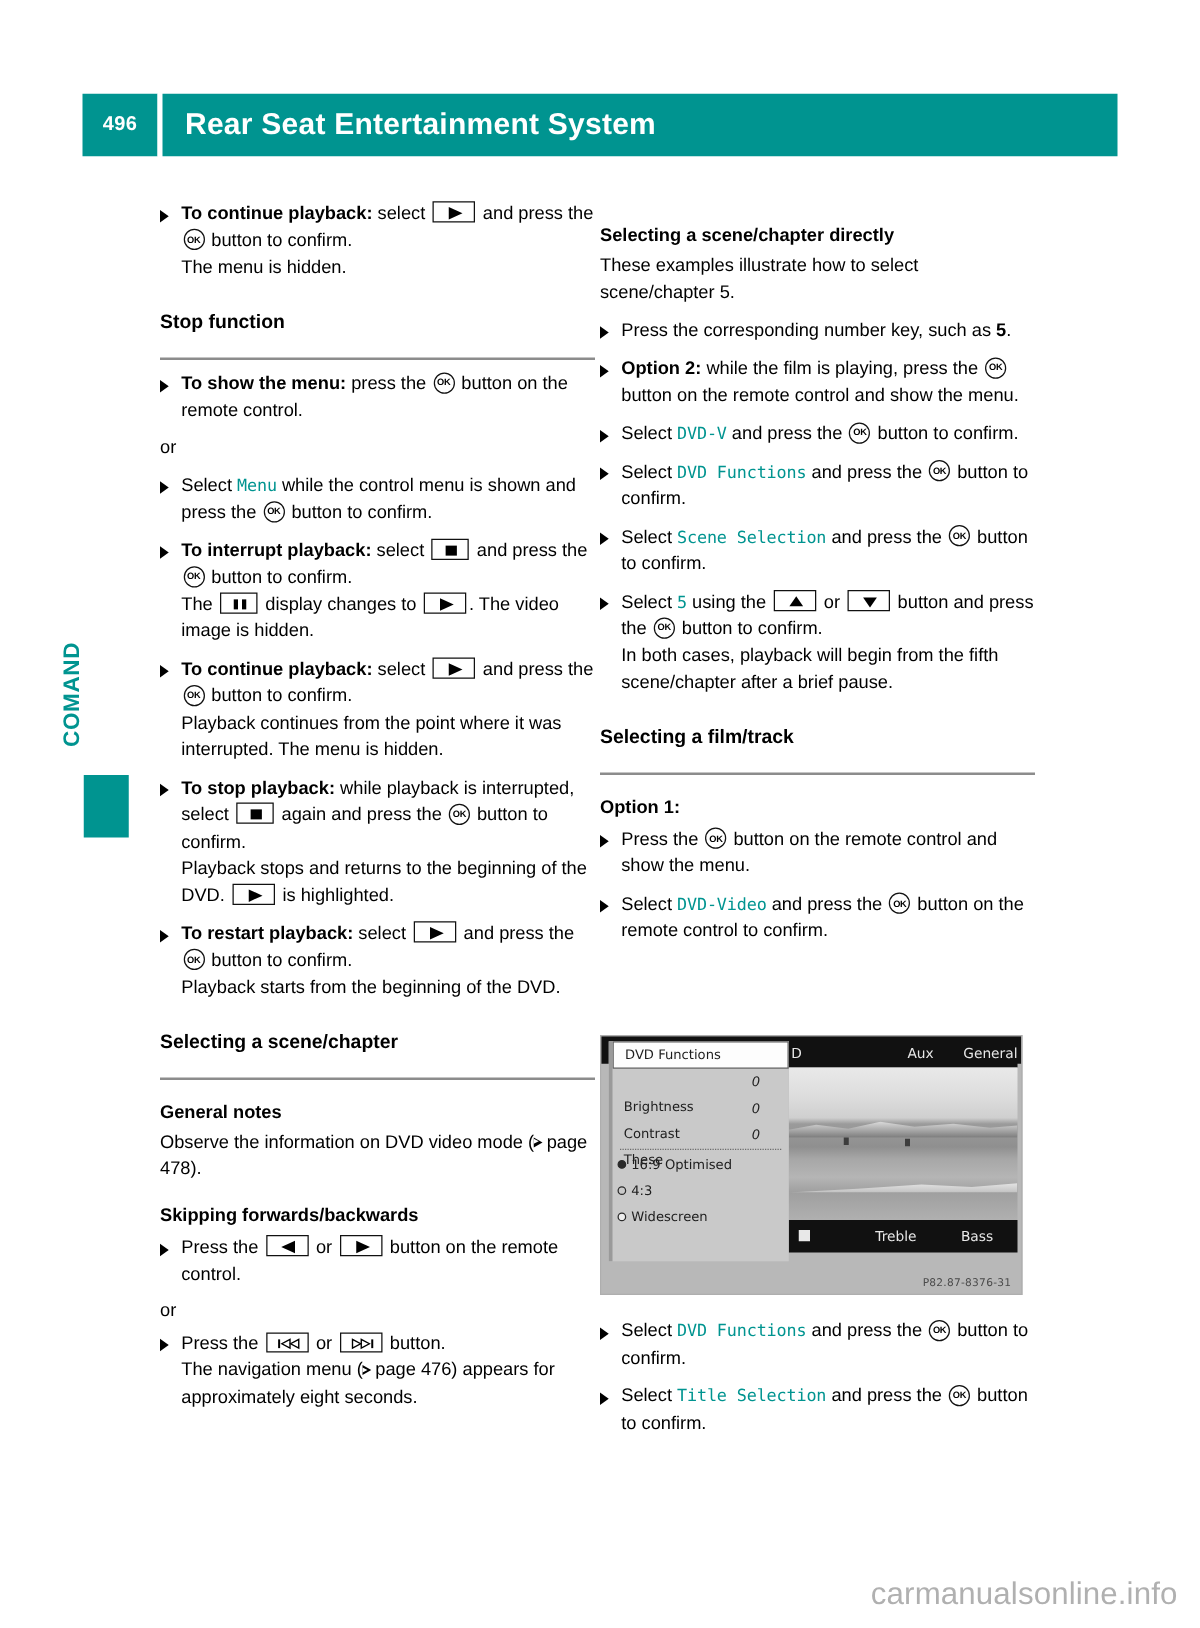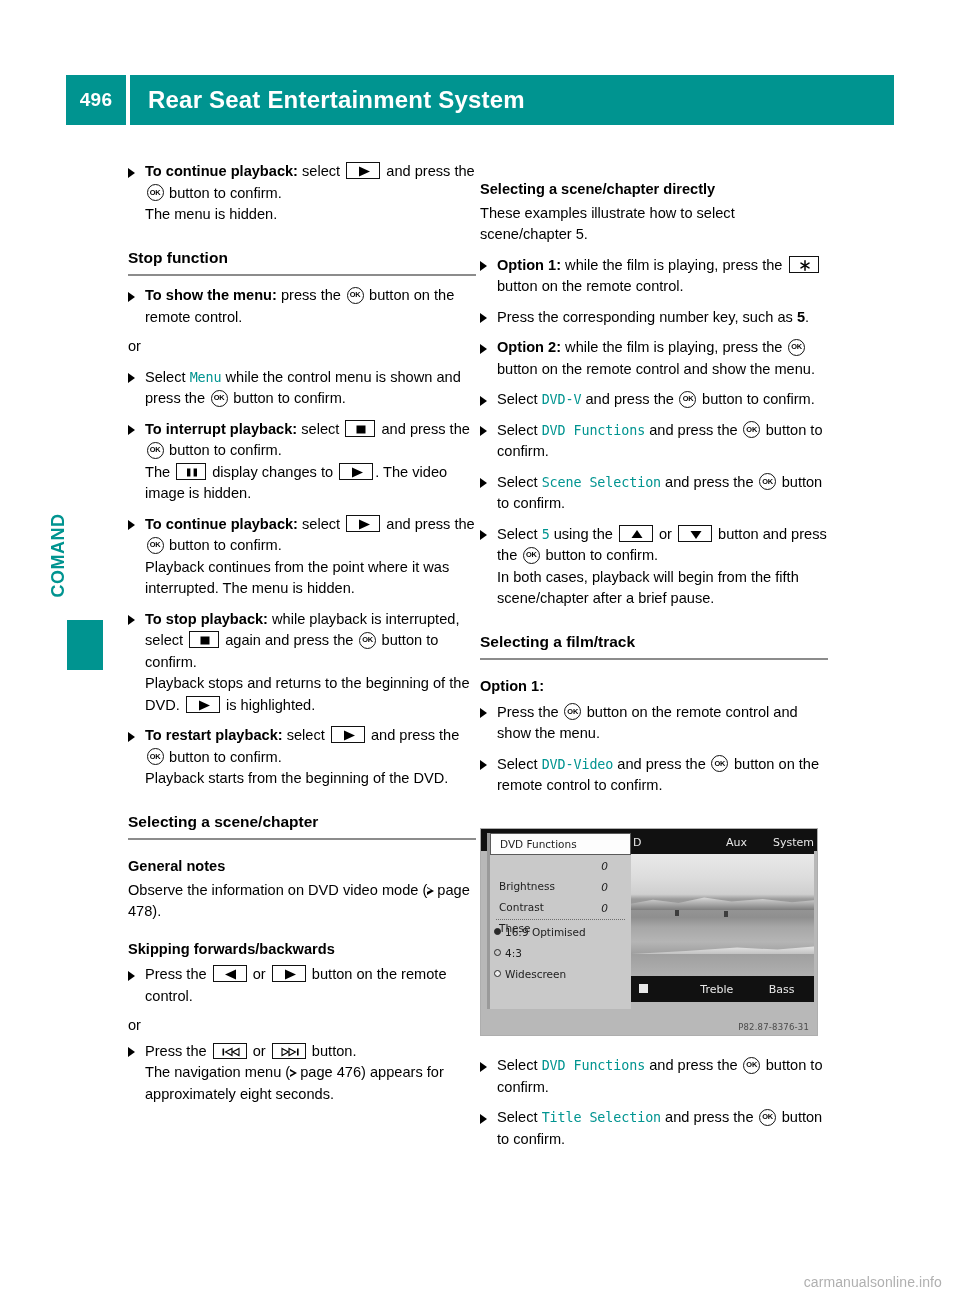--- a/index.html
+++ b/index.html
@@ -21,21 +21,21 @@
     top: 75px;
     width: 828px;
     height: 50px;
     display: flex;
     align-items: stretch;
   }
   .header-pagenum {
     width: 60px;
     background: #009490;
     color: #ffffff;
-    font-size: 19px;
+    font-size: 16px;
     font-weight: bold;
     display: flex;
     align-items: center;
     justify-content: center;
     letter-spacing: .3px;
   }
   .header-gap { width: 4px; background: #ffffff; }
   .header-title {
     flex: 1;
     background: #009490;
@@ -80,21 +80,21 @@
     line-height: 21.5px;
   }
   .col-left  { left: 128px; }
   .col-right { left: 480px; margin-top: 27px; }
 
   
   .h2 {
     font-size: 15.5px;
     font-weight: bold;
     margin: 21px 0 0 0;
-    padding-bottom: 6px;
+    padding-bottom: 18px;
     border-bottom: 2px solid #8c8c8c;
   }
   .h3 {
     font-size: 14.6px;
     font-weight: bold;
     margin: 16px 0 2px 0;
   }
   .para { margin: 7px 0 0 0; }
   .para.tight { margin-top: 2px; }
   .or { margin: 8px 0 4px 0; }
@@ -320,21 +320,21 @@
     color: #4a4a4a;
     font-family: "DejaVu Sans", sans-serif;
     letter-spacing: .2px;
   }
 
   
   .watermark {
     position: absolute;
     right: 18px;
     bottom: 12px;
-    font-size: 14px;
+    font-size: 25px;
     color: #b0b0b0;
     letter-spacing: .1px;
     margin-top: 12px;
   }
 </style>
 </head>
 <body>
 
 <div class="header">
   <div class="header-pagenum">496</div>
@@ -435,29 +435,20 @@
   </div>
 
 </div>
 
 <div class="col col-right">
 
   <div class="h3" style="margin-top:0">Selecting a scene/chapter directly</div>
 
   <div class="para tight">These examples illustrate how to select scene/chapter 5.</div>
 
-  <div class="step">
-    <span class="lead">Option 1:</span><span> while the film is playing, press the </span><span class="key key-sq"><svg width="30" height="17" viewBox="0 0 30 17">
-          <g stroke="#000" stroke-width="1.5" stroke-linecap="round">
-            <line x1="15" y1="3.8" x2="15" y2="13.2"></line>
-            <line x1="11" y1="6.1" x2="19" y2="10.9"></line>
-            <line x1="19" y1="6.1" x2="11" y2="10.9"></line>
-          </g>
-        </svg></span><span> button on the remote control.</span>
-  </div>
 
   <div class="step">
     <span>Press the corresponding number key, such as </span><b class="num">5</b><span>.</span>
   </div>
 
   <div class="step">
     <span class="lead">Option 2:</span><span> while the film is playing, press the </span><span class="ok-btn"></span><span> button on the remote control and show the menu.</span>
   </div>
 
   <div class="step">
@@ -494,21 +485,21 @@
   </div>
 
 </div>
 
 <div class="figure">
   <div class="fig-topstrip"></div>
 
   <div class="fig-tabs">
     <div class="t first">D</div>
     <div class="t">Aux</div>
-    <div class="t">System</div>
+    <div class="t">General</div>
   </div>
 
   <div class="fig-video">
     <div class="ridge"></div>
     <div class="bird1"></div>
     <div class="bird2"></div>
     <div class="shore"></div>
   </div>
 
   <div class="fig-bottombar">

